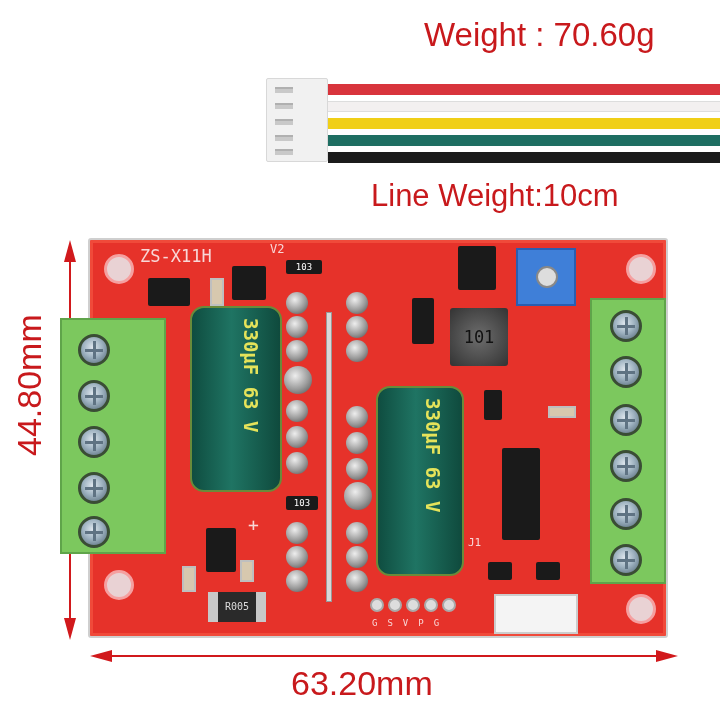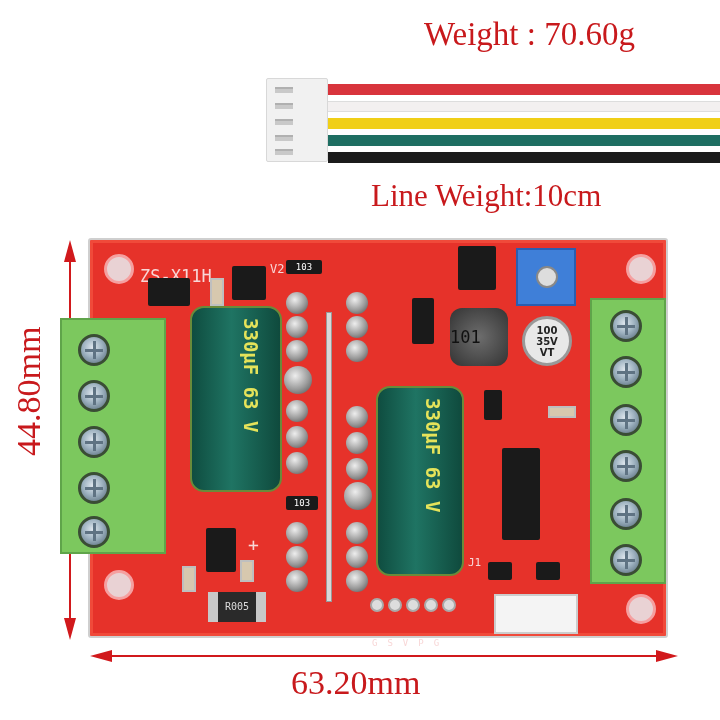--- a/index.html
+++ b/index.html
@@ -1,18 +1,18 @@
 <!DOCTYPE html>
 <html><head>
 <meta charset="utf-8">
 <style>
   * { box-sizing: border-box; margin: 0; padding: 0; }
   html, body { width: 720px; height: 720px; background: #ffffff; overflow: hidden; }
   body { position: relative; font-family: "Liberation Sans", sans-serif; }
-  .lbl { position: absolute; color: #c8191c; font-family: Liberation Serif, serif; white-space: nowrap; }
+  .lbl { position: absolute; color: #c8191c; font-family: Liberation Sans, sans-serif; white-space: nowrap; }
   #weight { left: 424px; top: 16px; font-size: 33px; }
   #line-len { left: 371px; top: 178px; font-size: 31px; }
   #dim-w { left: 291px; top: 664px; font-size: 34px; text-align: center; }
   #dim-h { left: 10px; top: 456px; font-size: 34px; transform: rotate(-90deg); transform-origin: left top; width: 0; }
 
   
   #connector { position: absolute; left: 266px; top: 78px; width: 62px; height: 84px; background: #f1f1f1; border: 1px solid #d8d8d8; border-radius: 2px; }
   .pin { position: absolute; left: 8px; width: 18px; height: 6px; background: #c9c9c9; border-top: 2px solid #b0b0b0; }
   .wire { position: absolute; left: 328px; right: 0; height: 11px; }
 
@@ -22,21 +22,21 @@
   .term { position: absolute; background: #7cc85e; border: 2px solid #5fa44a; }
   .screw { position: absolute; width: 32px; height: 32px; border-radius: 50%; background: radial-gradient(circle at 45% 40%, #dfe7ee 0%, #9fb3c1 45%, #4e6372 100%); border: 3px solid #3a4d35; }
   .screw::before, .screw::after { content: ""; position: absolute; background: #5f7383; }
   .screw::before { left: 12px; top: 4px; width: 3px; height: 18px; }
   .screw::after { left: 4px; top: 12px; width: 18px; height: 3px; }
   .cap { position: absolute; background: linear-gradient(90deg,#0f4d40,#1f7463 45%,#0f4a3d); border-radius: 14px; border: 2px solid #6a8b3a; color: #e5e35a; font-family: "DejaVu Sans Mono", monospace; font-weight: bold; }
   .cap span { position: absolute; white-space: nowrap; transform: rotate(90deg); transform-origin: left top; font-size: 19px; }
   .chip { position: absolute; background: #1a1a1a; border-radius: 2px; }
   .smd { position: absolute; background: #d7c8ae; border: 2px solid #bfbfbf; }
   .via { position: absolute; width: 22px; height: 22px; border-radius: 50%; background: radial-gradient(circle at 40% 35%, #eee 0%, #9a9a9a 55%, #4a4a4a 100%); }
-  .silk { position: absolute; color: #f8d7d7; font-family: "DejaVu Sans Mono", monospace; margin-top: 20px; }
+  .silk { position: absolute; color: #f8d7d7; font-family: "DejaVu Sans Mono", monospace; }
 </style>
 </head>
 <body>
 
 <div class="lbl" id="weight">Weight : 70.60g</div>
 <div class="lbl" id="line-len">Line Weight:10cm</div>
 
 <div>
   <div id="connector">
     <div class="pin" style="top:8px"></div>
@@ -113,27 +113,24 @@
   <div class="via" style="left:256px;top:282px"></div>
   <div class="via" style="left:256px;top:306px"></div>
   <div class="via" style="left:256px;top:330px"></div>
 
   <div class="cap" style="left:286px;top:146px;width:88px;height:190px">
     <span style="left:66px;top:10px">330µF 63 V</span>
   </div>
 
   <div class="chip" style="left:368px;top:6px;width:38px;height:44px"></div>
   <div class="chip" style="left:322px;top:58px;width:22px;height:46px"></div>
-  <div style="position:absolute;left:360px;top:68px;width:58px;height:58px;background:#3a3a3a;border-radius:12px;color:#111;font-size:17px;text-align:left;line-height:58px;font-family:'DejaVu Sans Mono',monospace;background:radial-gradient(circle,#6d6d6d,#333)">101</div>
+  <div style="position:absolute;left:360px;top:68px;width:58px;height:58px;background:#3a3a3a;border-radius:3px;color:#111;font-size:17px;text-align:center;line-height:58px;font-family:'DejaVu Sans Mono',monospace;background:radial-gradient(circle,#6d6d6d,#333)">101</div>
   <div style="position:absolute;left:426px;top:8px;width:60px;height:58px;background:#3f7fd8;border:2px solid #2a5db0">
     <div style="position:absolute;left:18px;top:16px;width:22px;height:22px;border-radius:50%;background:#ddd;border:2px solid #888"></div>
   </div>
-  <div style="position:absolute;left:432px;top:76px;width:50px;height:50px;border-radius:50%;background:#e8e8e8;border:3px solid #999;color:#222;font-size:10px;font-weight:bold;text-align:center;white-space:pre;padding-top:6px;font-family:'DejaVu Sans',sans-serif">100
-35V
-VT</div>
 
   <div class="chip" style="left:394px;top:150px;width:18px;height:30px"></div>
   <div class="smd" style="left:458px;top:166px;width:28px;height:12px"></div>
   <div class="chip" style="left:412px;top:208px;width:38px;height:92px"></div>
   <div class="chip" style="left:398px;top:322px;width:24px;height:18px"></div>
   <div class="chip" style="left:446px;top:322px;width:24px;height:18px"></div>
   <div class="silk" style="left:378px;top:296px;font-size:11px">J1</div>
 
   <div class="term" style="left:500px;top:58px;width:76px;height:286px">
     <div class="screw" style="left:18px;top:10px"></div>

